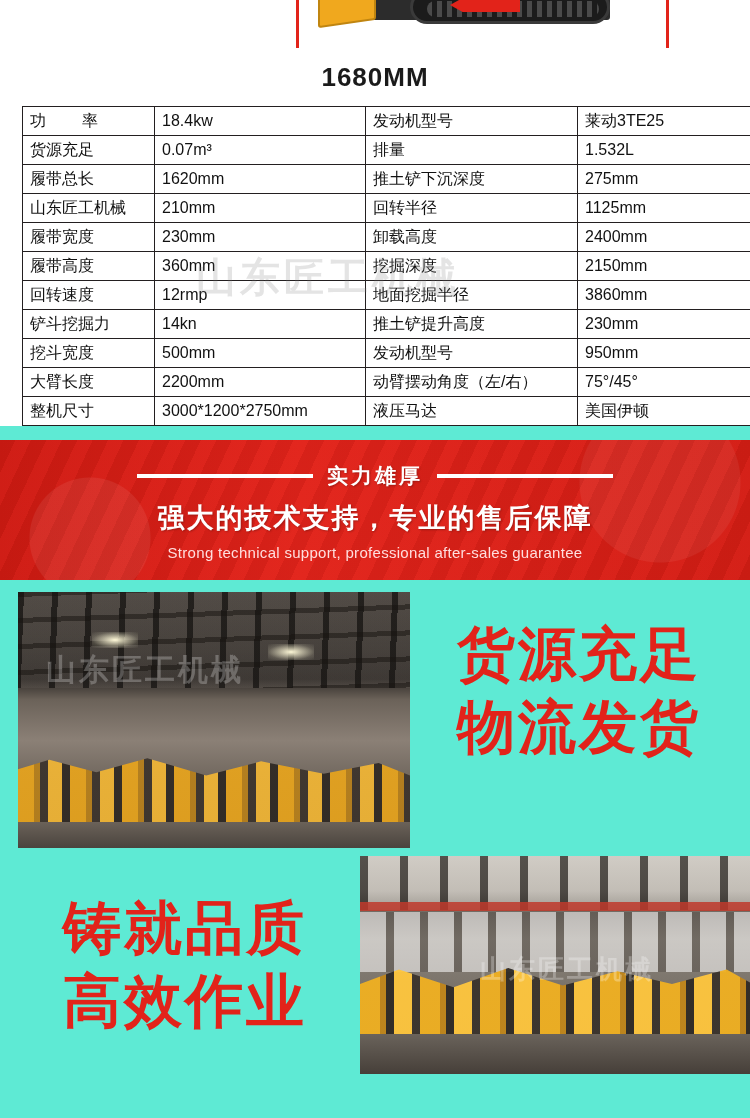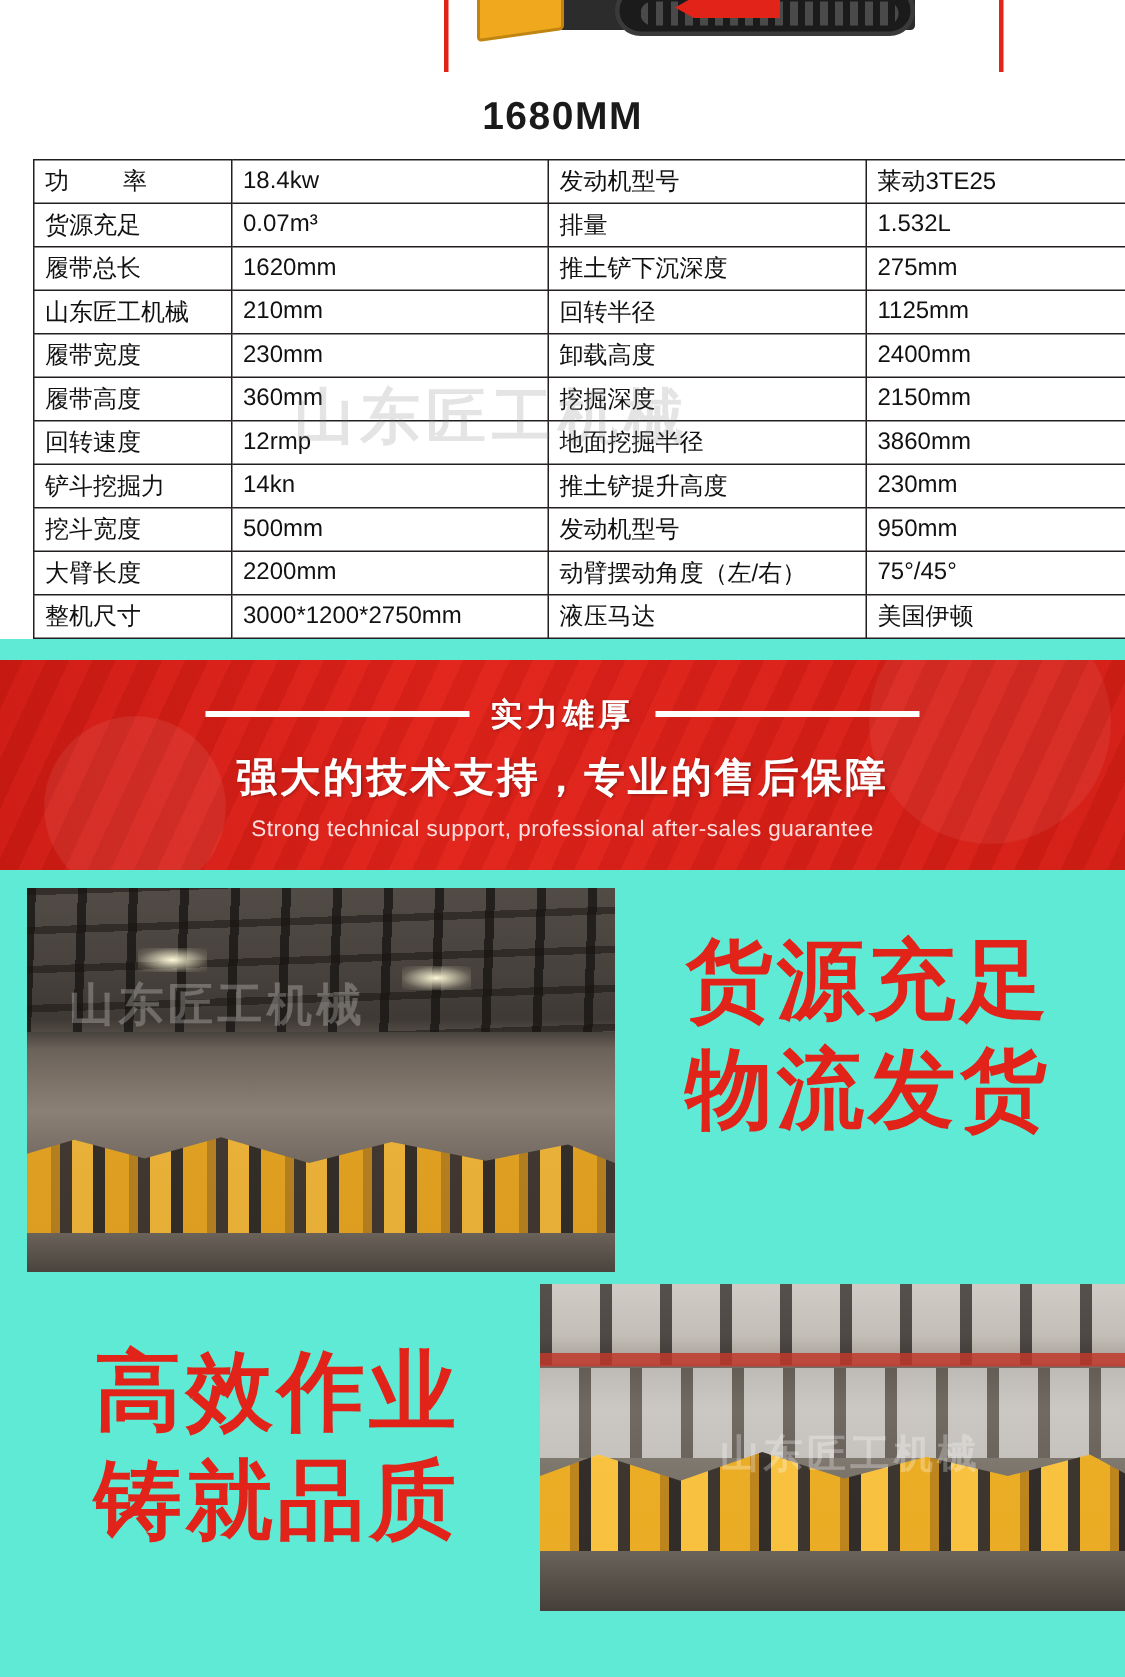--- a/index.html
+++ b/index.html
@@ -476,22 +476,22 @@
       <div class="wm-photo1">山东匠工机械</div>
     </div>
     <div class="red-text-1">
       <div class="red-line">货源充足</div>
       <div class="red-line">物流发货</div>
     </div>
   </div>
 
   <div class="sec2">
     <div class="red-text-2">
+      <div class="red-line">铸就品质</div>
       <div class="red-line">高效作业</div>
-      <div class="red-line">铸就品质</div>
     </div>
     <div class="photo2">
       <div class="shed"></div>
       <div class="shed-roof"></div>
       <div class="shed-beam"></div>
       <div class="shed-back"></div>
       <div class="yellow-row2"></div>
       <div class="floor2"></div>
       <div class="wm-photo2">山东匠工机械</div>
     </div>

